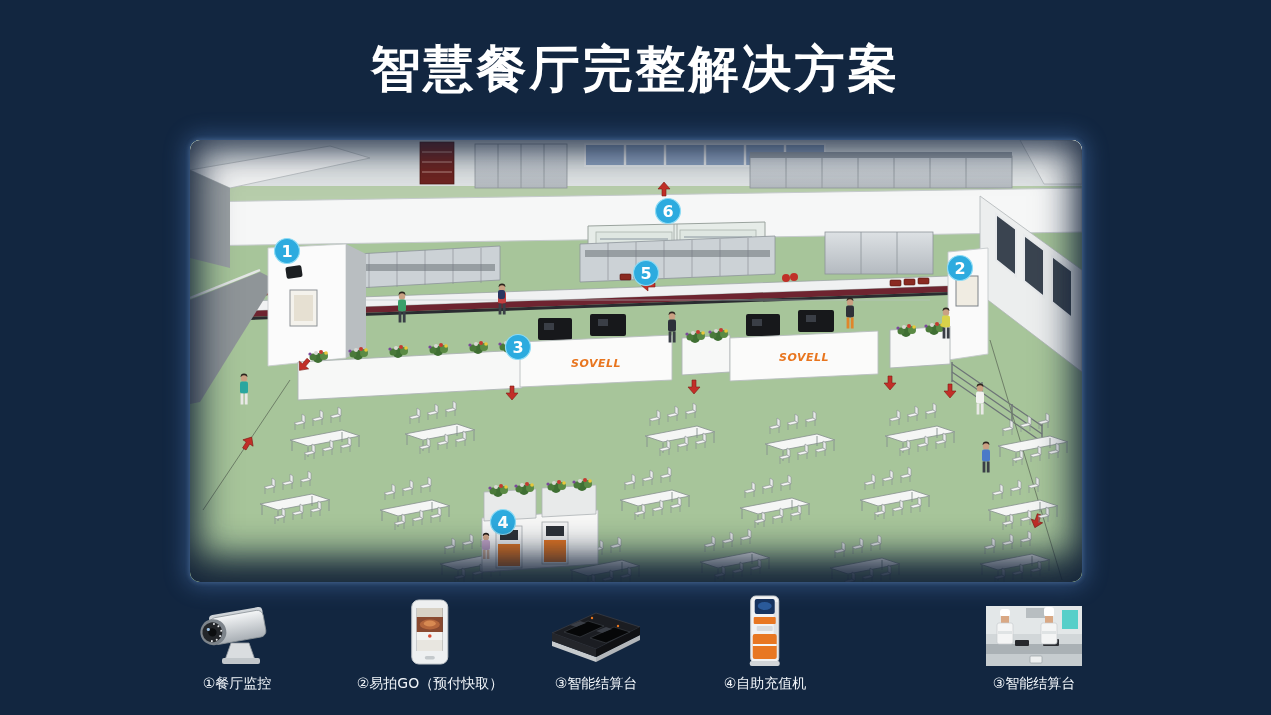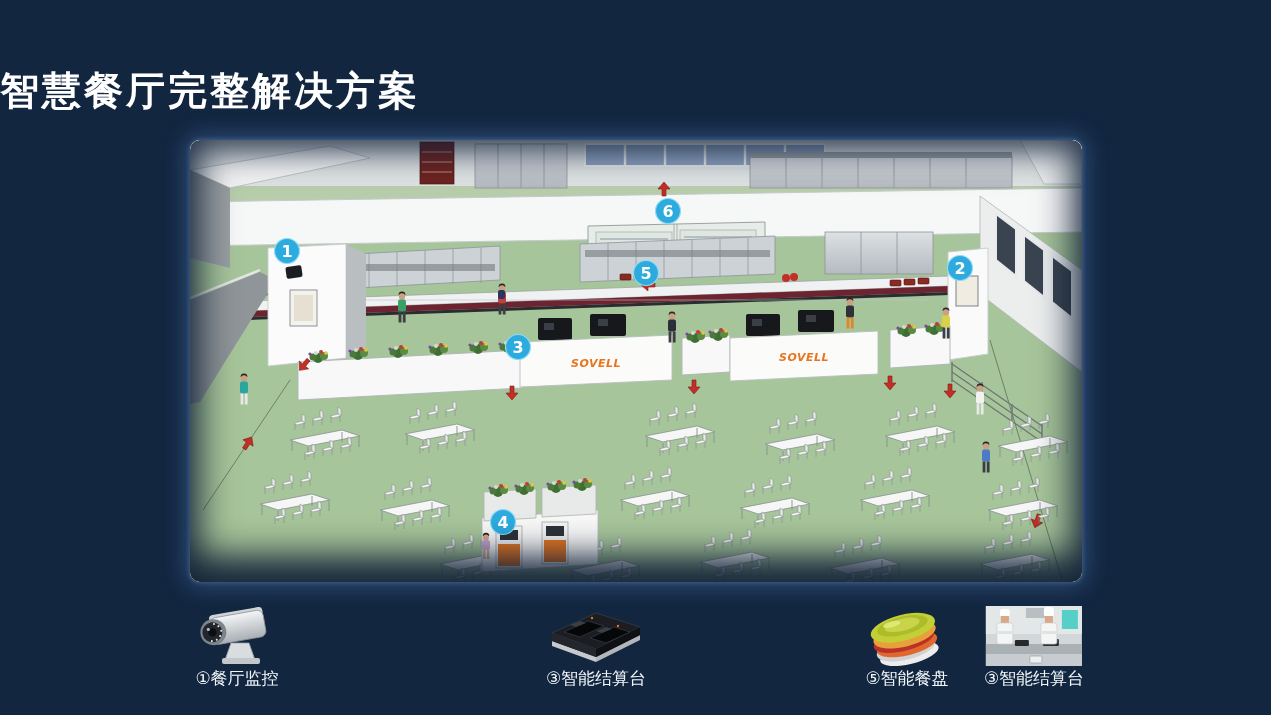--- a/index.html
+++ b/index.html
@@ -2,42 +2,41 @@
 <html><head>
 <meta charset="utf-8">
 <style>
   * { margin:0; padding:0; box-sizing:border-box; }
   html,body { width:1271px; height:715px; overflow:hidden; }
   body { background:#122640; font-family:"DejaVu Sans","Liberation Sans",sans-serif; }
   .slide { position:relative; width:1271px; height:715px; background:#122640; }
 
   .slide-title {
     position:absolute; top:36px; left:0; width:100%;
-    color:#ffffff; font-size:39px; font-weight:700;
+    text-align:center; color:#ffffff; font-size:50px; font-weight:700;
     letter-spacing:3px;
-    margin-top:28px;
   }
 
   .scene {
     position:absolute; left:190px; top:140px; width:892px; height:442px;
     border-radius:10px; overflow:hidden; background:#a7c59a;
     box-shadow: 0 0 22px 5px rgba(104,156,230,.33), 0 0 4px 1px rgba(150,190,245,.25);
   }
   .scene svg { display:block; width:892px; height:442px; }
   .vignette {
     position:absolute; inset:0; border-radius:10px; pointer-events:none;
     box-shadow: inset 0 0 36px 12px rgba(14,30,52,.55),
                 inset 0 -28px 36px -4px rgba(14,30,52,.9),
                 inset 0 16px 24px -8px rgba(18,36,64,.55);
   }
 
   .legend { position:absolute; left:0; top:596px; width:1271px; height:110px; }
   .leg-item { position:absolute; top:0; transform:translateX(-50%); text-align:center; }
   .leg-icon { height:72px; display:flex; align-items:flex-end; justify-content:center; }
-  .leg-label { color:#f2f6fa; font-size:17px; line-height:20px; white-space:nowrap; }
+  .leg-label { margin-top:5px; color:#f2f6fa; font-size:14px; line-height:20px; white-space:nowrap; }
 
   text { user-select:none; }
 </style>
 </head>
 <body>
 
 <div class="slide">
 
   <div class="slide-title">智慧餐厅完整解决方案</div>
 
@@ -341,59 +340,74 @@
                 <circle cx="15" cy="38.5" r="1"></circle>
             </g>
           </g>
           <polygon points="36,45 54,45 60,62 30,62" fill="#dadde0" stroke="#9aa0a5" stroke-width="0.8"></polygon>
           <rect x="27" y="60" width="38" height="6" rx="2" fill="#c2c7cb"></rect>
         </svg>
       </div>
       <div class="leg-label">①餐厅监控</div>
     </div>
 
+    <div class="leg-item" style="left:430px">
+      <div class="leg-icon">
+        <svg width="46" height="70" viewBox="0 0 46 70">
+          <rect x="5" y="2" width="36" height="64" rx="7" fill="#eef0f1" stroke="#c3c8cc" stroke-width="1"></rect>
+          <rect x="10" y="10" width="26" height="43" fill="#20242a"></rect>
+          <rect x="10" y="10" width="26" height="9" fill="#d8d2c6"></rect>
+          <rect x="10" y="19" width="26" height="15" fill="#8a4a30"></rect>
+          <ellipse cx="23" cy="26.5" rx="10" ry="5" fill="#b4663c"></ellipse>
+          <ellipse cx="23" cy="25.5" rx="6" ry="3" fill="#d88a52"></ellipse>
+          <rect x="10" y="34" width="26" height="8" fill="#f2f2f0"></rect>
+          <circle cx="23" cy="38" r="1.8" fill="#d84a30"></circle>
+          <rect x="10" y="42" width="26" height="11" fill="#e8e6e0"></rect>
+          <rect x="18" y="58" width="10" height="3.5" rx="1.7" fill="#c4c9cc"></rect>
+        </svg>
+      </div>
+      <div class="leg-label">②易拍GO（预付快取）</div>
+    </div>
 
     <div class="leg-item" style="left:596px">
       <div class="leg-icon">
         <svg width="102" height="64" viewBox="0 0 102 64">
           <polygon points="7,37 51,53 51,58 7,42" fill="#c6cacd"></polygon>
           <polygon points="51,53 95,31 95,36 51,58" fill="#b2b6ba"></polygon>
           <polygon points="7,29 51,9 95,23 51,45" fill="#1b1d22" stroke="#383b42" stroke-width="0.8"></polygon>
           <polygon points="7,29 51,45 51,53 7,37" fill="#24262b"></polygon>
           <polygon points="51,45 95,23 95,31 51,53" fill="#101114"></polygon>
           <polygon points="19,28 43,17 59,22 35,33" fill="#060708" stroke="#3a3d44" stroke-width="0.7"></polygon>
           <polygon points="45,34 69,23 85,28 61,39" fill="#060708" stroke="#3a3d44" stroke-width="0.7"></polygon>
           <polygon points="25,21 35,17 41,19 31,23" fill="#3a3e46"></polygon>
           <polygon points="51,27 61,23 67,25 57,29" fill="#3a3e46"></polygon>
           <circle cx="47" cy="14" r="1.2" fill="#e8751e"></circle>
             <circle cx="73" cy="22" r="1.2" fill="#e8751e"></circle>
         </svg>
       </div>
       <div class="leg-label">③智能结算台</div>
     </div>
 
-
-    <div class="leg-item" style="left:907px">
+    <div class="leg-item" style="left:765px">
       <div class="leg-icon">
-        <svg width="86" height="68" viewBox="0 0 86 68">
-          <g transform="rotate(-14 43 36)">
-            <ellipse cx="41" cy="54" rx="30" ry="10" fill="#ecedec"></ellipse>
-            <ellipse cx="39" cy="48" rx="30" ry="11" fill="#d2d3d0"></ellipse>
-            <ellipse cx="41" cy="44" rx="31" ry="11" fill="#e0682e"></ellipse>
-            <ellipse cx="39" cy="39" rx="31" ry="11" fill="#b93227"></ellipse>
-            <ellipse cx="41" cy="34" rx="32" ry="12" fill="#e8a03a"></ellipse>
-            <ellipse cx="41" cy="27" rx="33" ry="13" fill="#c2cf36"></ellipse>
-            <ellipse cx="41" cy="25" rx="26" ry="9" fill="#aebc2a"></ellipse>
-            <ellipse cx="41" cy="24" rx="18" ry="6" fill="#c8d44a"></ellipse>
-            <ellipse cx="31" cy="21" rx="9" ry="3" fill="#e2ec7a" opacity="0.85"></ellipse>
-          </g>
+        <svg width="44" height="74" viewBox="0 0 44 74">
+          <rect x="8" y="2" width="28" height="67" rx="5" fill="#f1f2f3" stroke="#c9cdd0" stroke-width="1"></rect>
+          <rect x="31" y="8" width="4" height="56" fill="#d8dbdd" opacity="0.7"></rect>
+          <rect x="12" y="5" width="20" height="15" rx="2" fill="#16335e"></rect>
+          <ellipse cx="22" cy="12" rx="7" ry="4" fill="#2a5a9a"></ellipse>
+          <rect x="11" y="23" width="22" height="7" rx="1" fill="#e87722"></rect>
+          <rect x="14" y="32" width="16" height="5" rx="1" fill="#d8dbde"></rect>
+          <rect x="10" y="40" width="24" height="25" rx="2" fill="#e87722"></rect>
+          <rect x="10" y="50" width="24" height="2" fill="#f6f7f7"></rect>
+          <rect x="7" y="67" width="30" height="5" rx="2" fill="#d2d5d8"></rect>
         </svg>
       </div>
-      <div class="leg-label">⑤智能餐盘</div>
+      <div class="leg-label">④自助充值机</div>
     </div>
+
 
     <div class="leg-item" style="left:1034px">
       <div class="leg-icon">
         <svg width="100" height="64" viewBox="0 0 100 64">
           <rect x="2" y="2" width="96" height="60" fill="#d2d7d9"></rect>
           <rect x="2" y="2" width="96" height="28" fill="#e3e7e8"></rect>
           <rect x="78" y="6" width="16" height="19" fill="#57cfc9"></rect>
           <rect x="42" y="4" width="26" height="10" fill="#b8bec1"></rect>
           <rect x="2" y="40" width="96" height="10" fill="#aab1b5"></rect>
           <rect x="2" y="50" width="96" height="12" fill="#c6cccf"></rect>

